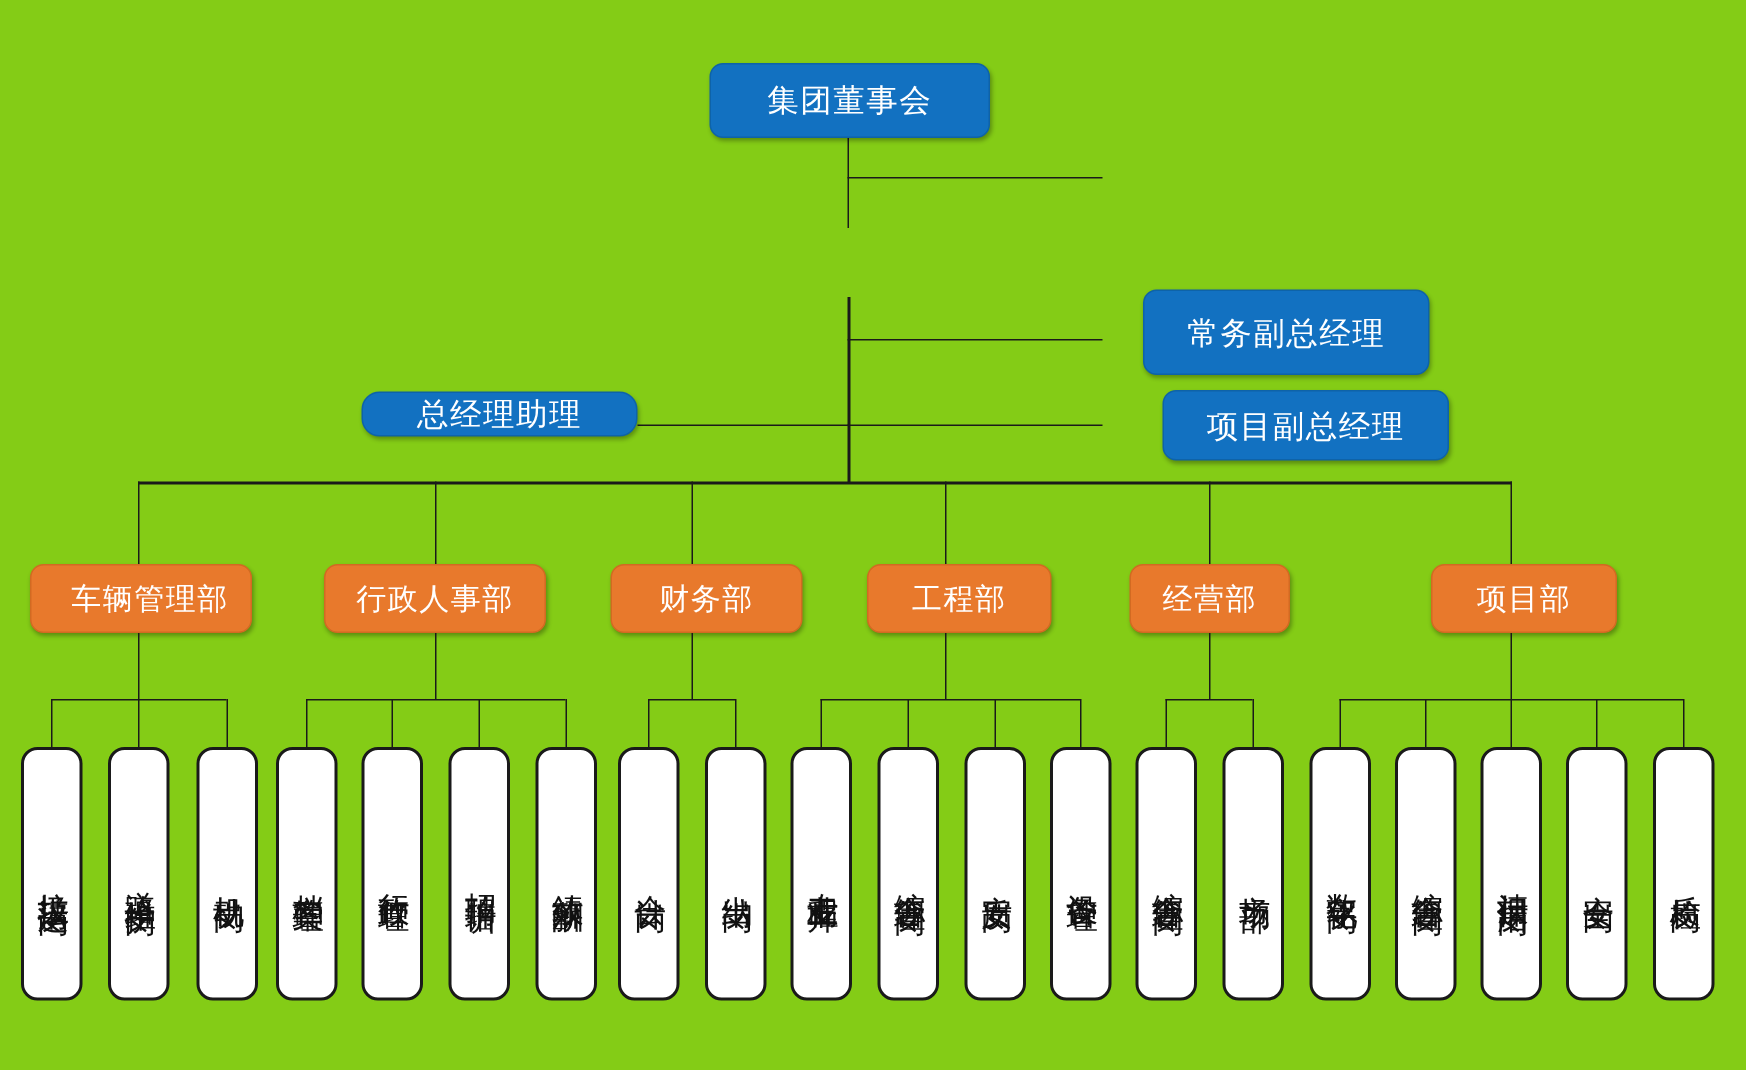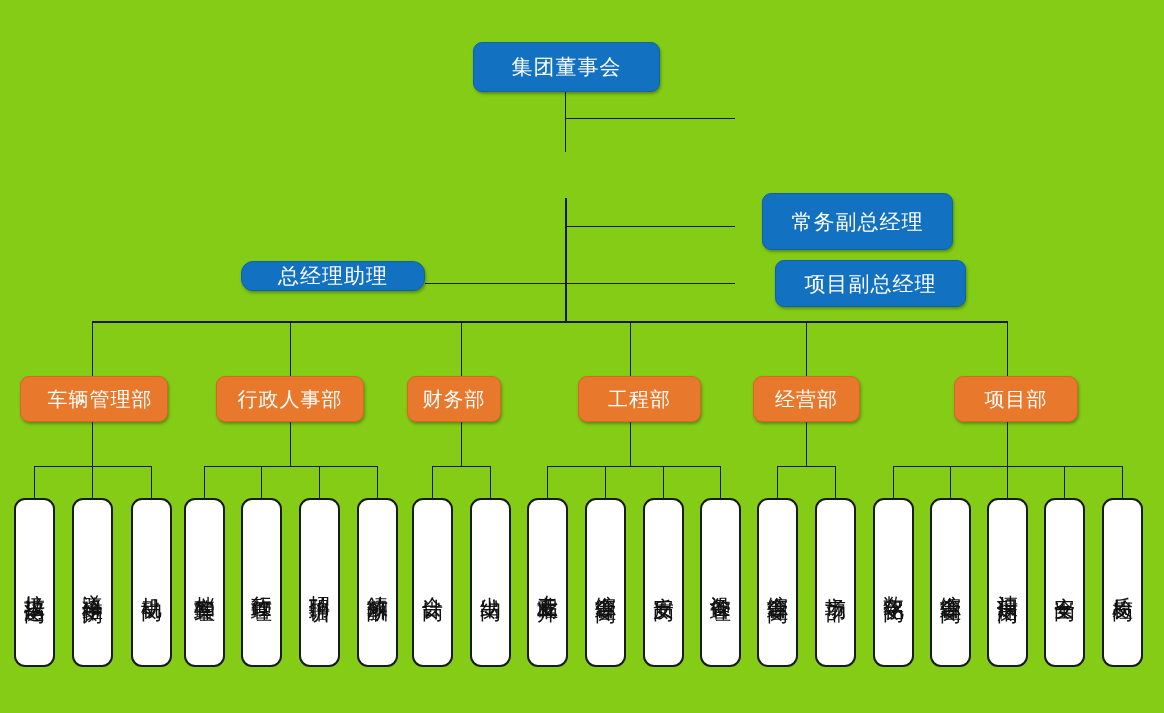--- a/index.html
+++ b/index.html
@@ -145,21 +145,21 @@
     <span>行政管理</span>
   </div>
   <div class="leaf" style="left:299px; top:498px; width:41px; height:169px;">
     <span>招聘培训</span>
   </div>
   <div class="leaf" style="left:357px; top:498px; width:41px; height:169px;">
     <span>绩效薪酬</span>
   </div>
 
   <div class="line v" style="left:461px; top:321px; height:55px;"></div>
-  <div class="node orange" style="left:407px; top:376px; width:94px; height:46px;">
+  <div class="node orange" style="left:407px; top:376px; width:128px; height:46px;">
     <span>财务部</span>
   </div>
   <div class="line v" style="left:461px; top:422px; height:44px;"></div>
   <div class="line h" style="left:432px; top:466px; width:58px;"></div>
   <div class="line v" style="left:432px; top:466px; height:32px;"></div>
   <div class="line v" style="left:490px; top:466px; height:32px;"></div>
   <div class="leaf" style="left:412px; top:498px; width:41px; height:169px;">
     <span>会计岗</span>
   </div>
   <div class="leaf" style="left:470px; top:498px; width:41px; height:169px;">

